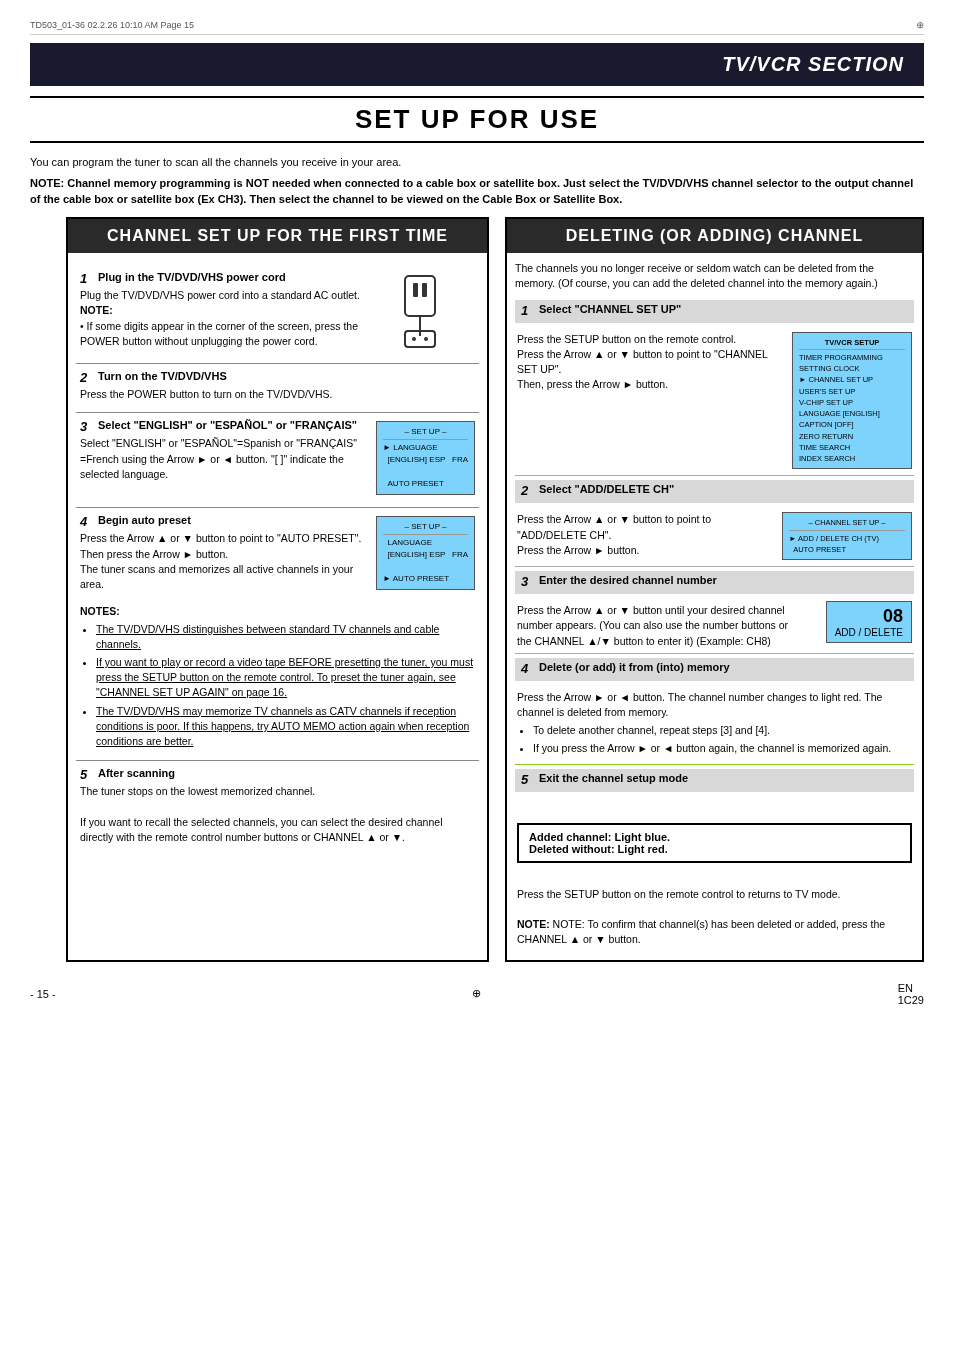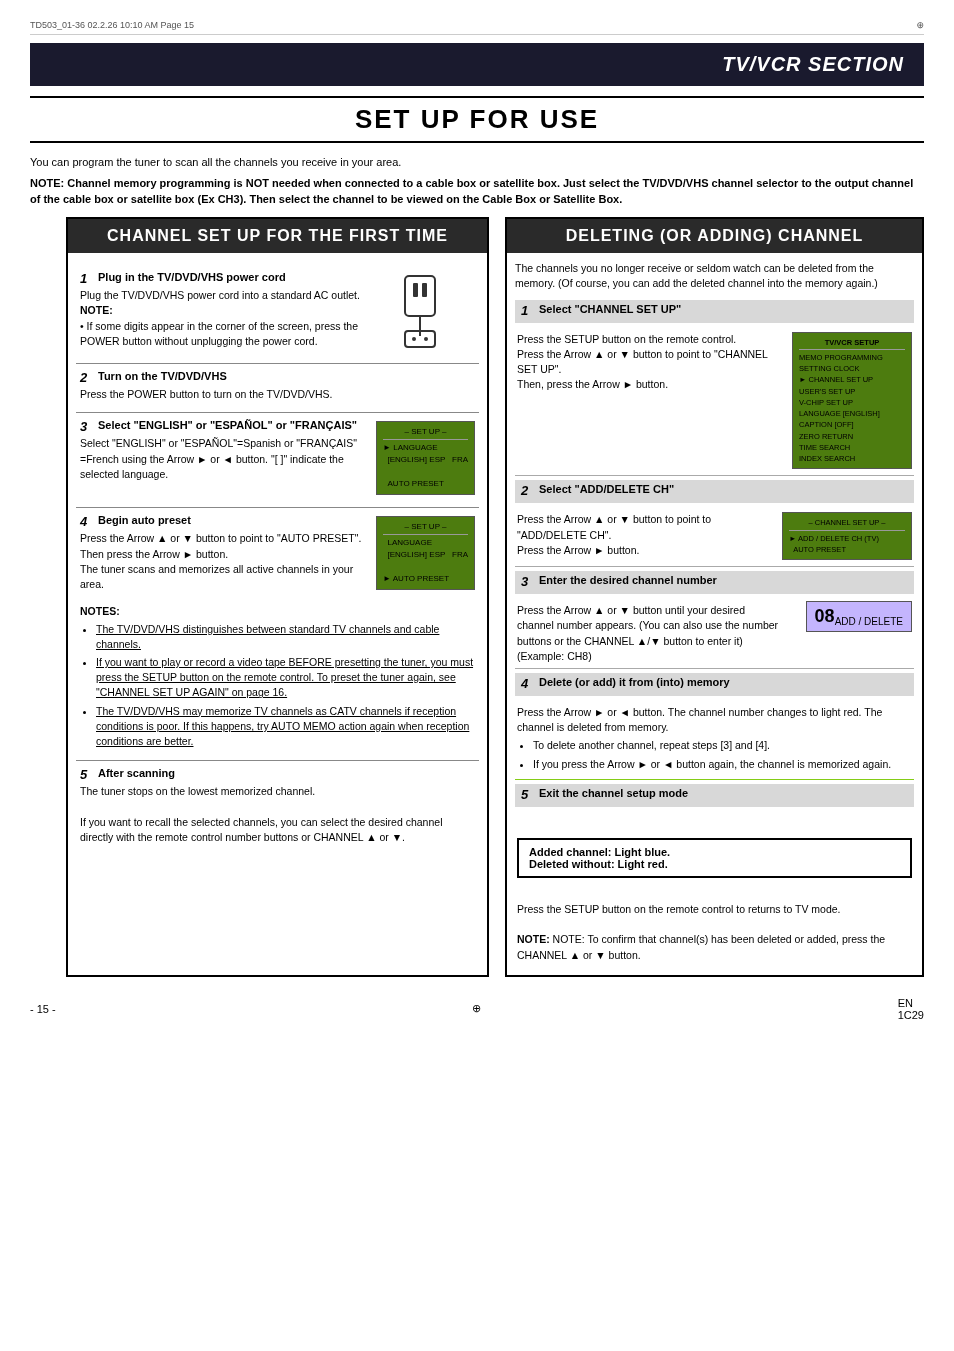--- a/index.html
+++ b/index.html
@@ -121,21 +121,21 @@
     .step-image-part {
       min-width: 90px;
       max-width: 100px;
     }
     
     .menu-box {
       border: 1px solid #555;
       font-size: 8px;
       padding: 4px 6px;
       margin: 2px 0;
-      background: #4d7c0f;
+      background: #7dd3fc;
       line-height: 1.5;
     }
     .menu-box .menu-title {
       text-align: center;
       font-size: 8px;
       border-bottom: 1px solid #999;
       margin-bottom: 2px;
       padding-bottom: 1px;
     }
     .notes-section {
@@ -150,23 +150,23 @@
       text-decoration: underline;
     }
     .notes-section li {
       margin-bottom: 3px;
     }
     .underline { text-decoration: underline; }
     .channel-display-box {
       border: 1px solid #555;
       font-size: 9px;
       padding: 4px 8px;
-      background: #c4b5fd;
-      display: flex;
-      flex-direction: row;
+      background: #7dd3fc;
+      display: flex;
+      flex-direction: column;
       align-items: flex-end;
       min-width: 80px;
     }
     .channel-display-box .ch-num {
       font-size: 18px;
       font-weight: bold;
     }
     .channel-display-box .ch-label {
       font-size: 10px;
     }
@@ -369,21 +369,21 @@
         <div style="flex:1;">
           <div class="step-content">
             <span>Press the SETUP button on the remote control.</span><br>
             <span>Press the Arrow ▲ or ▼ button to point to "CHANNEL SET UP".</span><br>
             <span>Then, press the Arrow ► button.</span>
           </div>
         </div>
         <div style="min-width:120px;">
           <div class="menu-box" style="font-size:7.5px;">
             <div class="menu-title" style="font-size:7.5px; font-weight:bold;">TV/VCR SETUP</div>
-            <div>MEMO PROGRAMMING</div>
+            <div>TIMER PROGRAMMING</div>
             <div>SETTING CLOCK</div>
             <div>► CHANNEL SET UP</div>
             <div>USER'S SET UP</div>
             <div>V-CHIP SET UP</div>
             <div>LANGUAGE [ENGLISH]</div>
             <div>CAPTION [OFF]</div>
             <div>ZERO RETURN</div>
             <div>TIME SEARCH</div>
             <div>INDEX SEARCH</div>
           </div>

